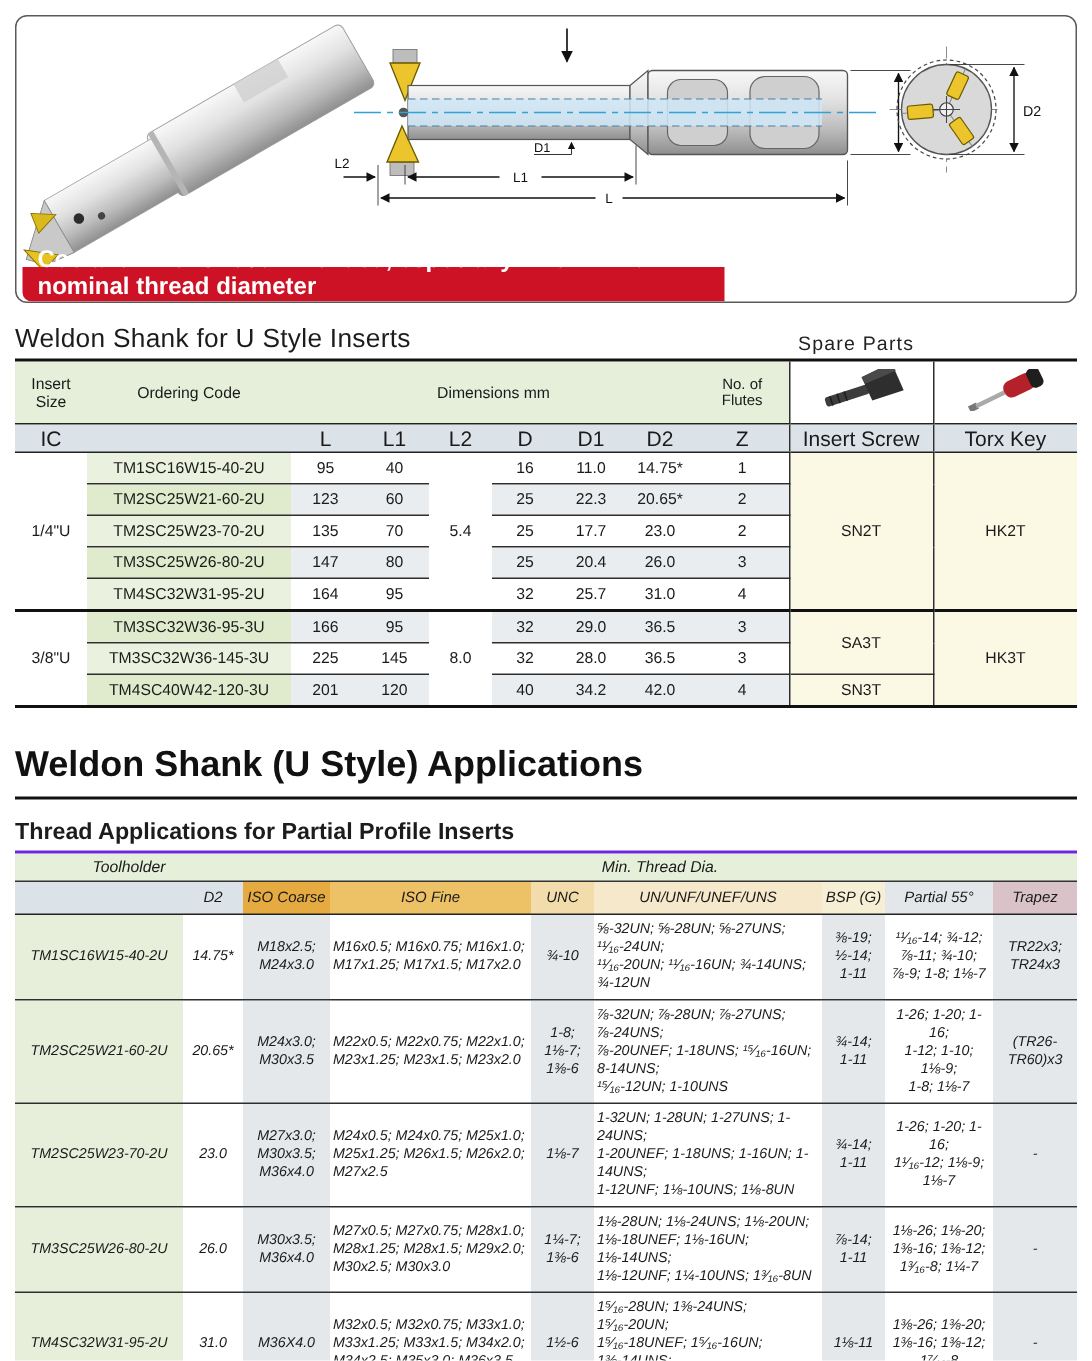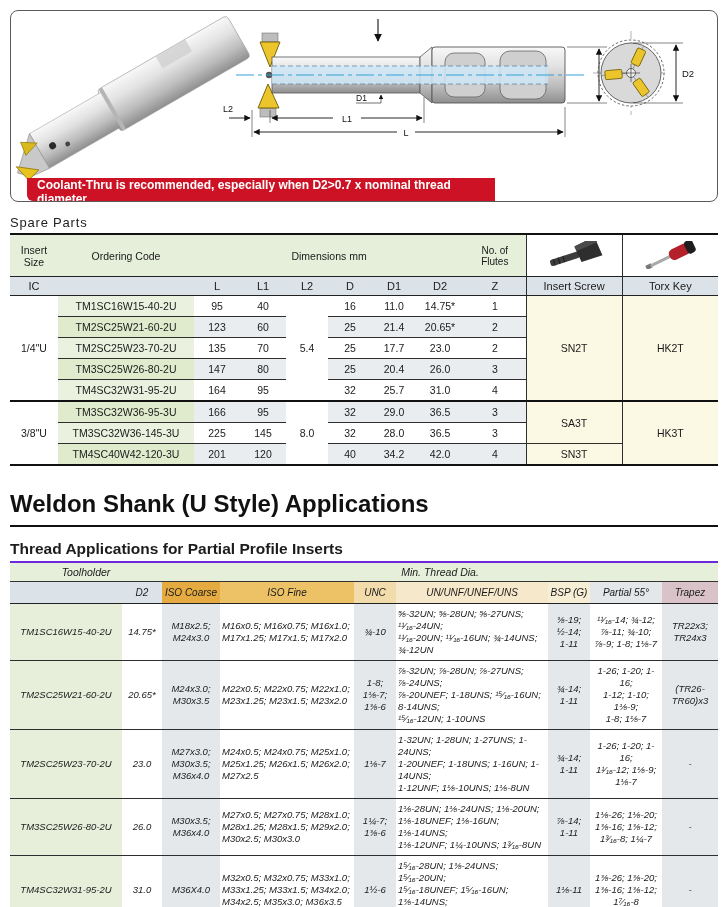--- a/index.html
+++ b/index.html
@@ -1,41 +1,41 @@
 <!DOCTYPE html>
 <html><head>
 <meta charset="utf-8">
 <style>
   html,body{margin:0;padding:0;width:728px;height:907px;background:#fff;overflow:hidden;
     font-family:"Liberation Sans",sans-serif;color:#1a1a1a;}
   .page{padding:10px 10px 0;width:708px;}
   
   .draw-box{position:relative;height:190px;border:1.6px solid #5a5a5a;border-radius:8px;
     margin-bottom:13px;overflow:hidden;background:#fff;}
-  .banner{position:absolute;left:16px;bottom:0;width:468px;height:23px;background:#cd1225;color:#fff;
-    font-size:12px;font-weight:bold;display:flex;align-items:flex-start;padding-left:10px;
+  .banner{position:absolute;left:4px;bottom:0;width:468px;height:23px;background:#cd1225;color:#fff;
+    font-size:16px;font-weight:bold;display:flex;align-items:flex-end;padding-left:10px;
     box-sizing:border-box;border-bottom-left-radius:6px;}
   
   .sec-row{display:flex;justify-content:space-between;align-items:flex-end;
     border-bottom:2.4px solid #111;padding-bottom:3px;}
   .sec-title{font-size:17.5px;color:#1c1c1c;letter-spacing:.2px;}
   .spare-title{font-size:13px;letter-spacing:.8px;width:186px;color:#222;}
   .big-title{font-size:24px;font-weight:bold;color:#111;margin:24px 0 0;
     border-bottom:2.2px solid #111;padding-bottom:7px;}
   .sub-row{border-bottom:2px solid #6d28d9;padding-bottom:3px;margin-top:13px;font-weight:bold;}
   .sub-title{font-size:15.5px;color:#1c1c1c;}
   
   table{border-collapse:collapse;table-layout:fixed;width:708px;}
   td,th{font-weight:normal;text-align:center;vertical-align:middle;padding:1px 2px;overflow:hidden;}
   .pre{white-space:pre-line;}
   
   .t1 td,.t1 th{font-size:10.5px;}
   .t1 .hdr1 th{background:#e6efda;height:39px;border-bottom:1.2px solid #222;font-size:10.5px;}
   .t1 .hdr1 .imgcell{background:#fff;}
-  .t1 .hdr2 th{background:#dce3e8;height:16px;border-bottom:1.4px solid #222;font-size:11px;}
+  .t1 .hdr2 th{background:#dce3e8;height:16px;border-bottom:1.4px solid #222;font-size:14px;}
   .t1 tbody td{border-top:1px solid #2e2e2e;height:18px;}
   .t1 tbody tr.gs td{border-top:2px solid #111;}
   .t1{border-bottom:2px solid #111;}
   .cg-a{background:#eaf1de;}
   .cg-b{background:#e0ebcd;}
   .s{background:#e9edef;}
   .c-spare{background:#fbf8e4;}
   .vl{border-left:1.2px solid #2e2e2e;}
   
   .t2 td,.t2 th{font-size:9.5px;line-height:12px;font-style:italic;}
@@ -155,20 +155,21 @@
         <line x1="665" y1="34" x2="665" y2="90" stroke="#111" stroke-width="0.9" marker-start="url(#ar)" marker-end="url(#ar)"></line>
         <text x="671" y="66" font-size="9.5" fill="#111">D2</text>
       </g>
     </svg>
     <div class="banner">
       <span>Coolant-Thru is recommended, especially when D2&gt;0.7 x nominal thread diameter</span>
     </div>
   </div>
 
   <div class="sec-row">
+    <span class="sec-title">Weldon Shank for U Style Inserts</span>
     <span class="spare-title">Spare Parts</span>
   </div>
 
   <table class="t1">
     <colgroup>
       <col style="width:48px">
         <col style="width:136px">
         <col style="width:46px">
         <col style="width:46px">
       <col style="width:42px">
@@ -235,21 +236,21 @@
         <td>14.75*</td>
         <td>1</td>
         <td rowspan="5" class="c-spare vl">SN2T</td>
         <td rowspan="5" class="c-spare vl">HK2T</td>
       </tr>
       <tr>
         <td class="cg-b codecell">TM2SC25W21-60-2U</td>
         <td class="s">123</td>
         <td class="s">60</td>
         <td class="s">25</td>
-        <td class="s">21.4</td>
+        <td class="s">22.3</td>
         <td class="s">20.65*</td>
         <td class="s">2</td>
       </tr>
       <tr>
         <td class="cg-a codecell">TM2SC25W23-70-2U</td>
         <td>135</td>
         <td>70</td>
         <td>25</td>
         <td>17.7</td>
         <td>23.0</td>

